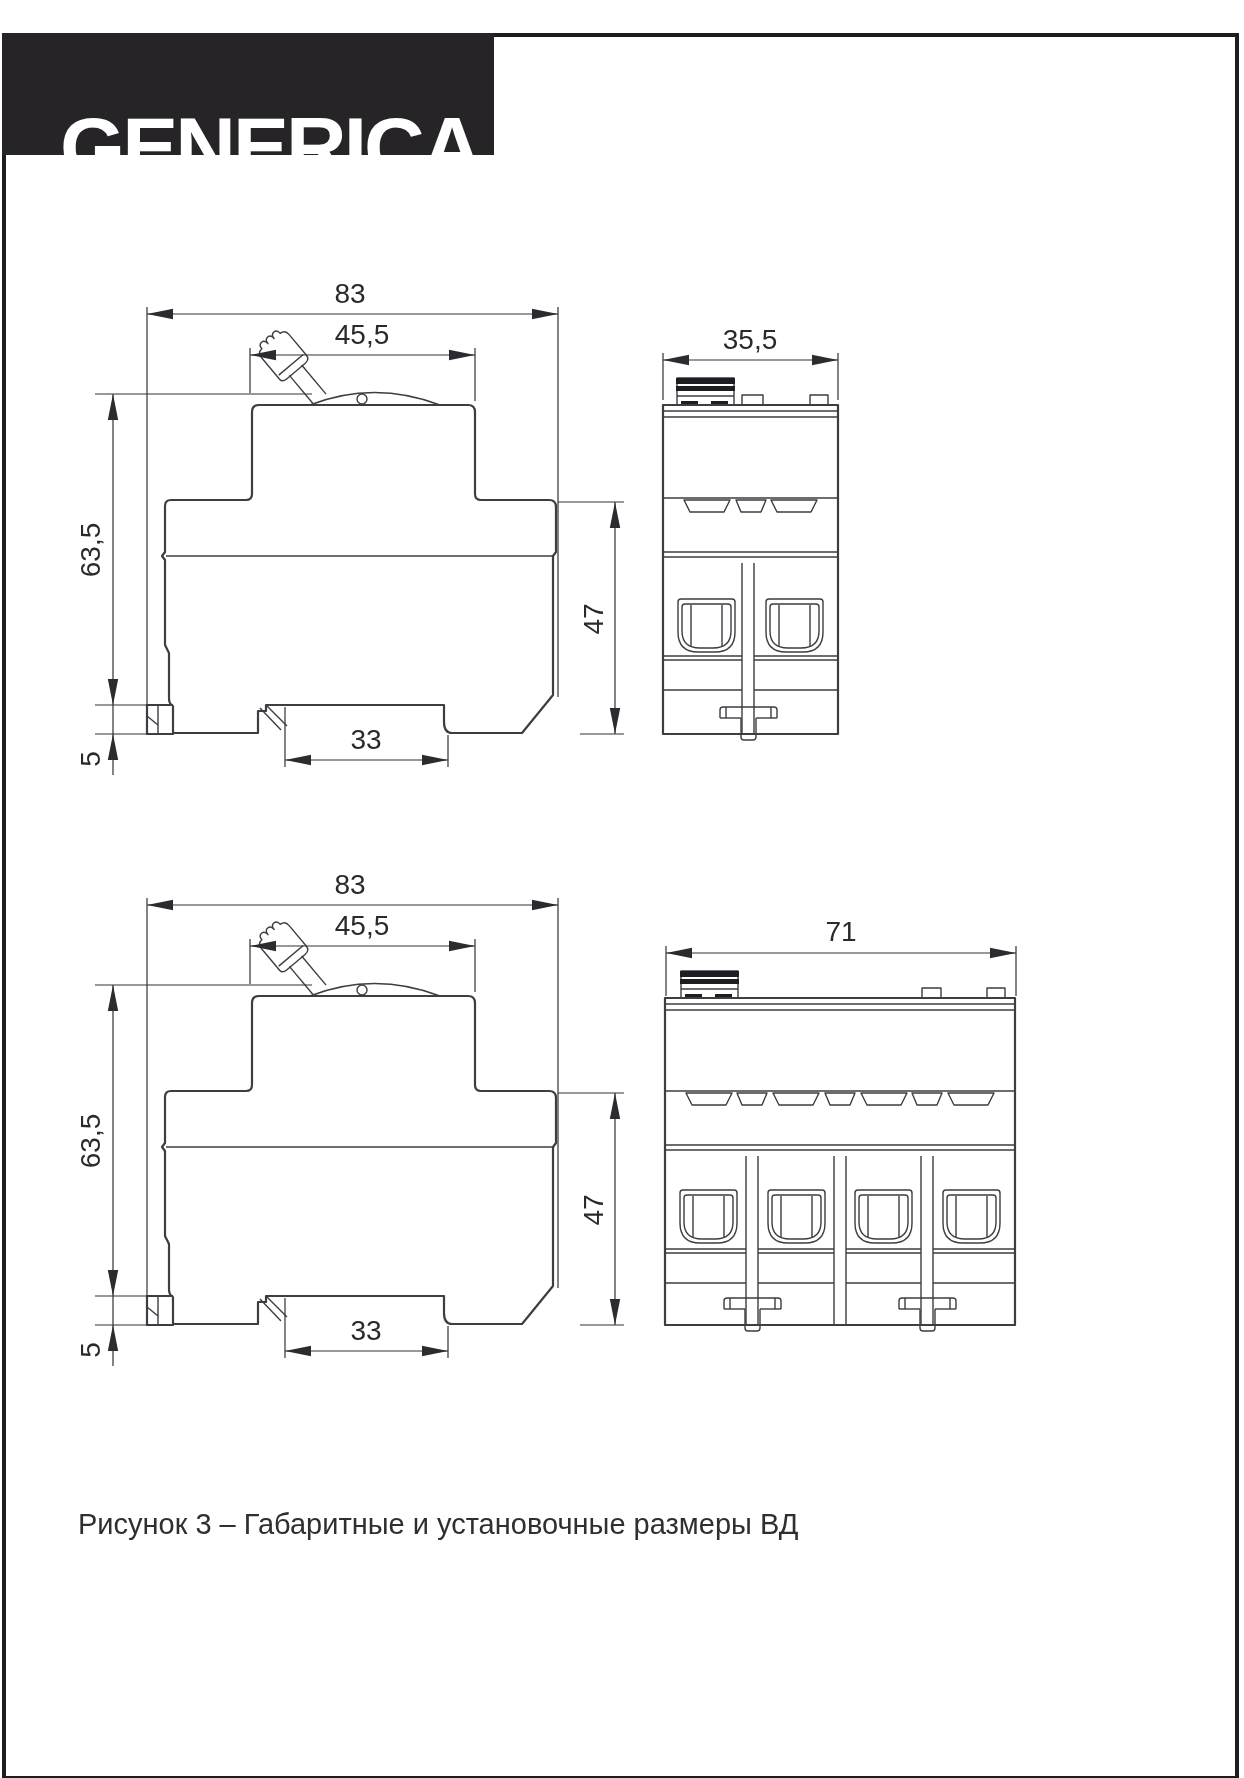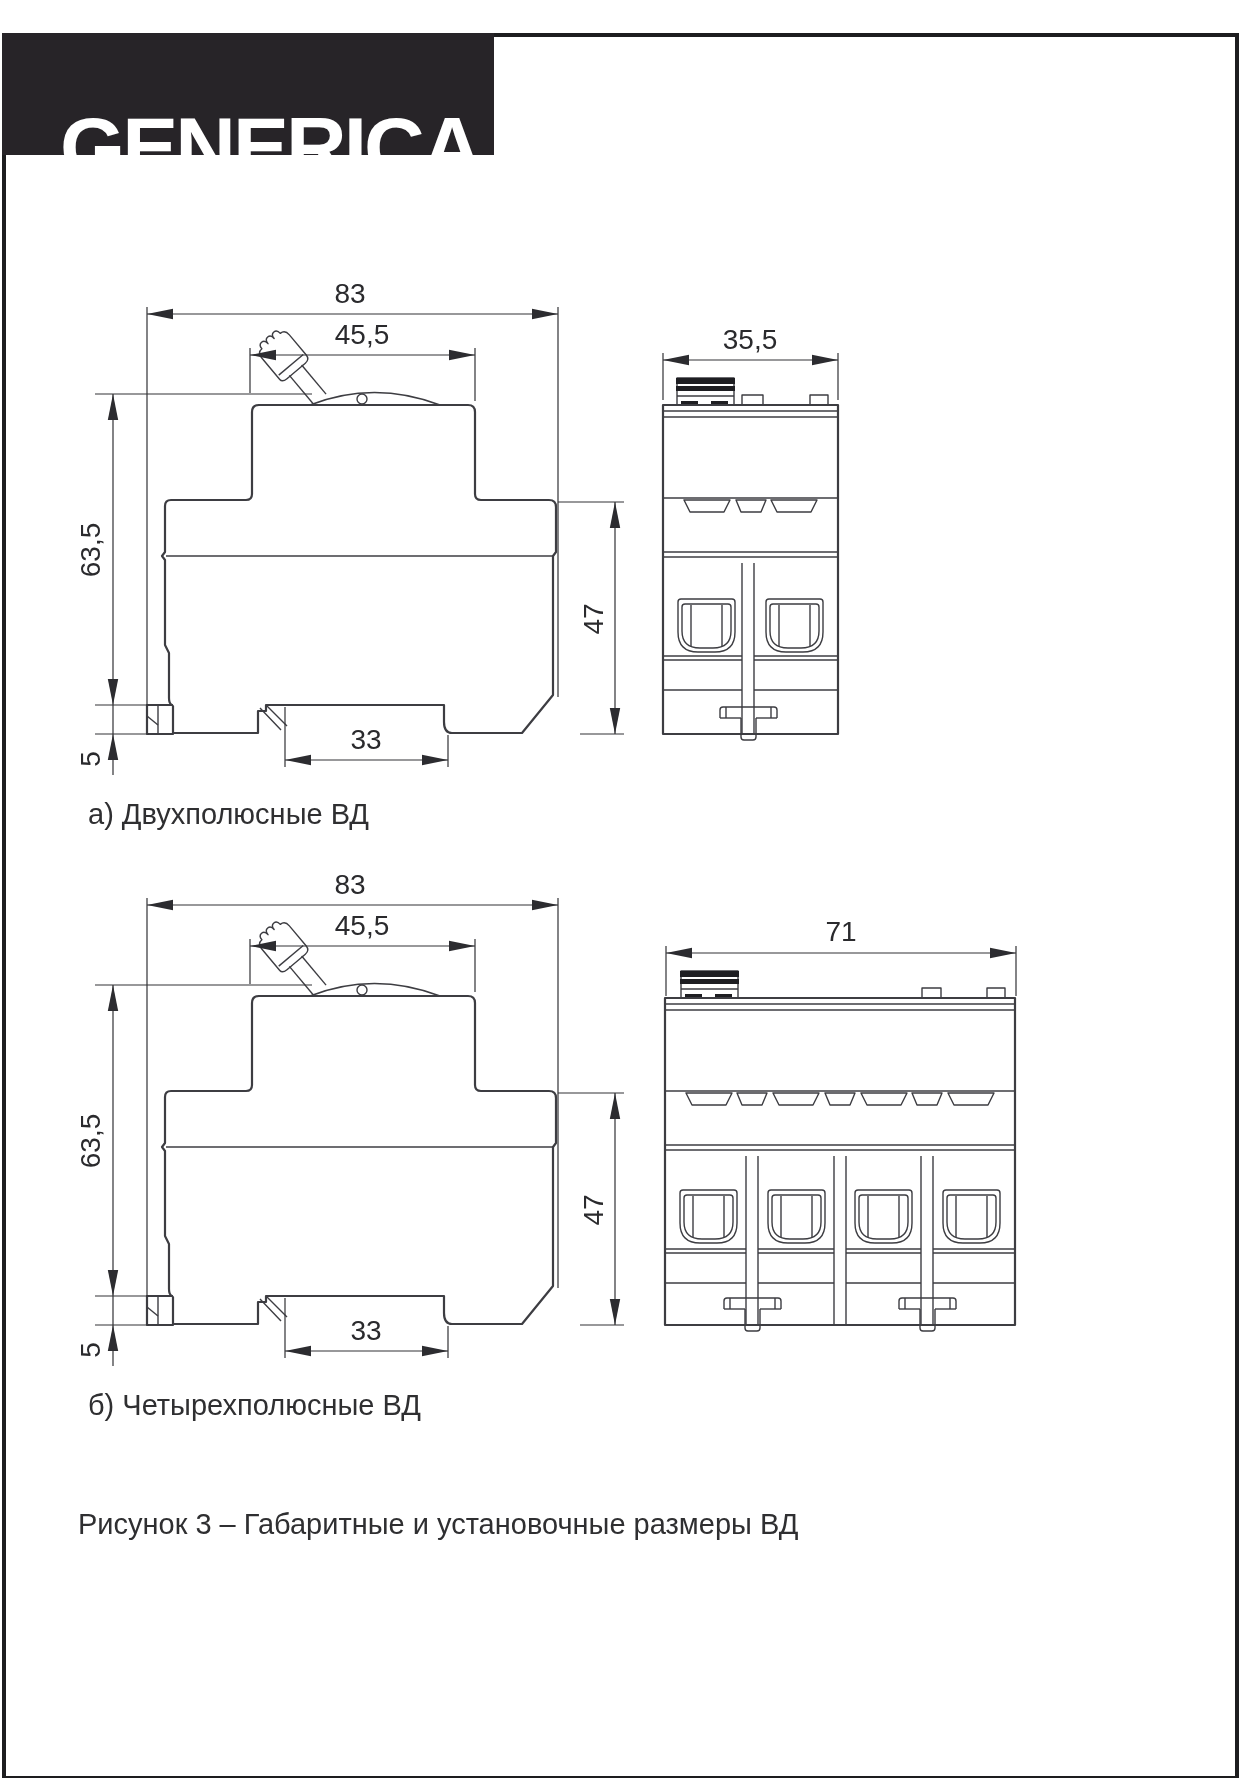--- a/index.html
+++ b/index.html
@@ -237,19 +237,17 @@
         <text class="dim" transform="translate(603,1203) rotate(-90)" text-anchor="middle">47</text>
 
         <path class="d" d="M666,939 V989 M1016,939 V989 M666,946 H1016"></path>
         <use href="#ar" transform="translate(666,946)"></use>
         <use href="#ar" transform="translate(1016,946) rotate(180)"></use>
         <text class="dim" x="841" y="934" text-anchor="middle">71</text>
       </g>
     </g>
   </svg>
 
-  <div class="caption" id="caption-a">а) Двухполюсные ВД</div>
-
-  <div class="caption" id="caption-b">б) Четырехполюсные ВД</div>
+
 
   <div class="caption" id="figure-caption">Рисунок 3 – Габаритные и установочные размеры ВД</div>
 
 </div>
 
 </body></html>

